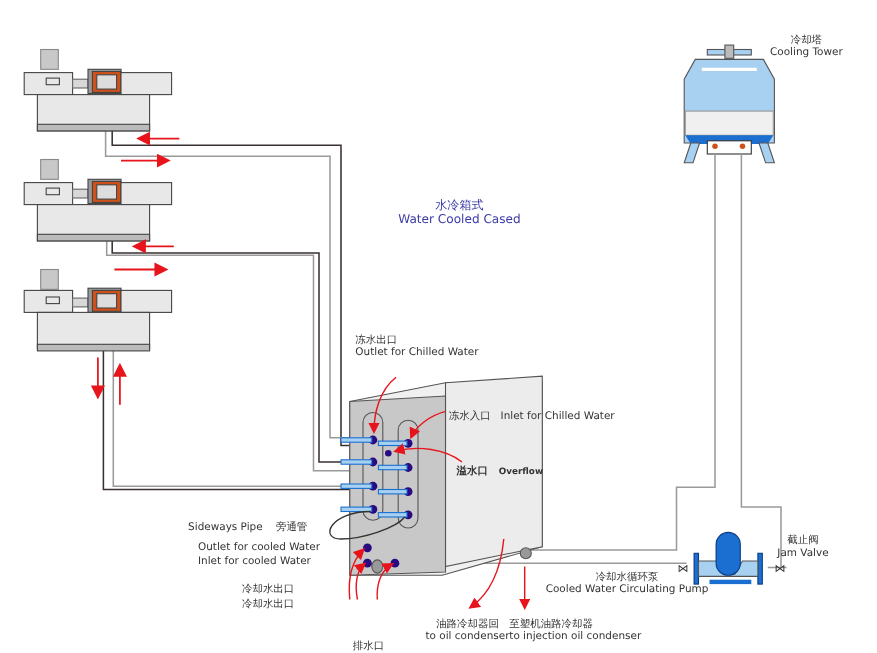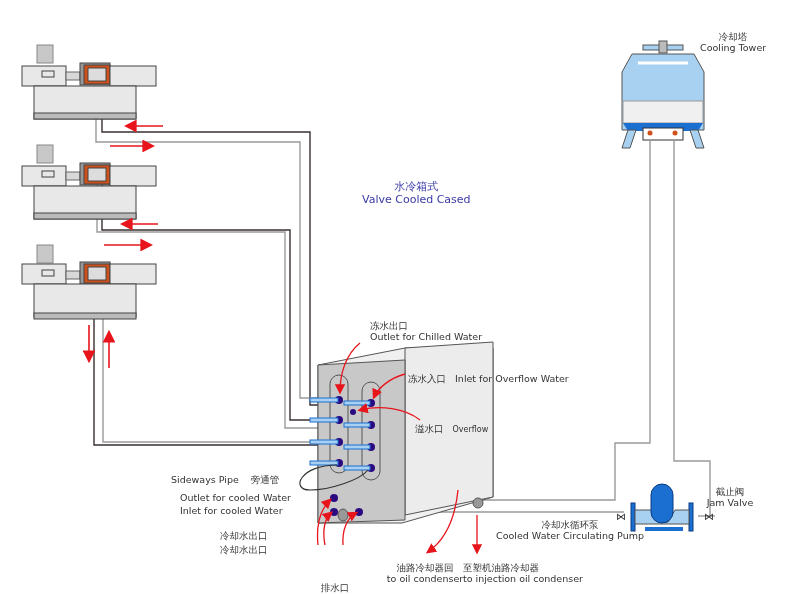--- a/index.html
+++ b/index.html
@@ -153,39 +153,39 @@
     <path d="M318,545 C316,525 320,510 330,500" marker-end="url(#ah)"></path>
     <path d="M325,545 C322,530 325,518 331,513" marker-end="url(#ah)"></path>
     <path d="M343,545 C342,530 347,518 356,513" marker-end="url(#ah)"></path>
     <path d="M458,490 C455,520 445,540 428,552" marker-end="url(#ah)"></path>
     <path d="M477,515 L477,552" marker-end="url(#ah)"></path>
   </g>
 </svg>
 
 <div class="lbl blue center" style="left:362px; top:180px;">
   <div>水冷箱式</div>
-  <div>Valve Cooled Cased</div>
+  <div>Water Cooled Cased</div>
 </div>
 
 <div class="lbl center" style="left:700px; top:31px;">
   <div>冷却塔</div>
   <div>Cooling Tower</div>
 </div>
 
-<div class="lbl" style="left:323px; top:320px;margin-left:47px;">
+<div class="lbl" style="left:323px; top:304px;">
   <div>冻水出口</div>
   <div>Outlet for Chilled  Water</div>
 </div>
 
 <div class="lbl" style="left:408px; top:373px;">
   <span>冻水入口</span>&nbsp;&nbsp;
-  <span>Inlet for Overflow  Water</span>
-</div>
-
-<div class="lbl" style="left:415px; top:423px;">
+  <span>Inlet for Chilled  Water</span>
+</div>
+
+<div class="lbl" style="left:415px; top:423px;font-weight:bold;">
   <span>溢水口</span>&nbsp;&nbsp;
   <span style="font-size:8px">Overflow</span>
 </div>
 
 <div class="lbl" style="left:171px; top:474px;">
   <span>Sideways Pipe</span>&nbsp;&nbsp;&nbsp;
   <span>旁通管</span>
 </div>
 
 <div class="lbl right" style="left:180px; top:492px; width:124px;">Outlet for cooled Water</div>

